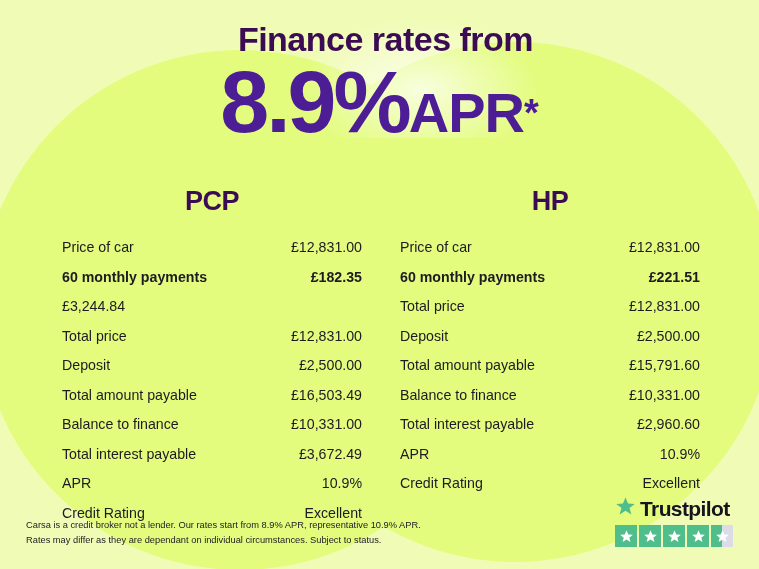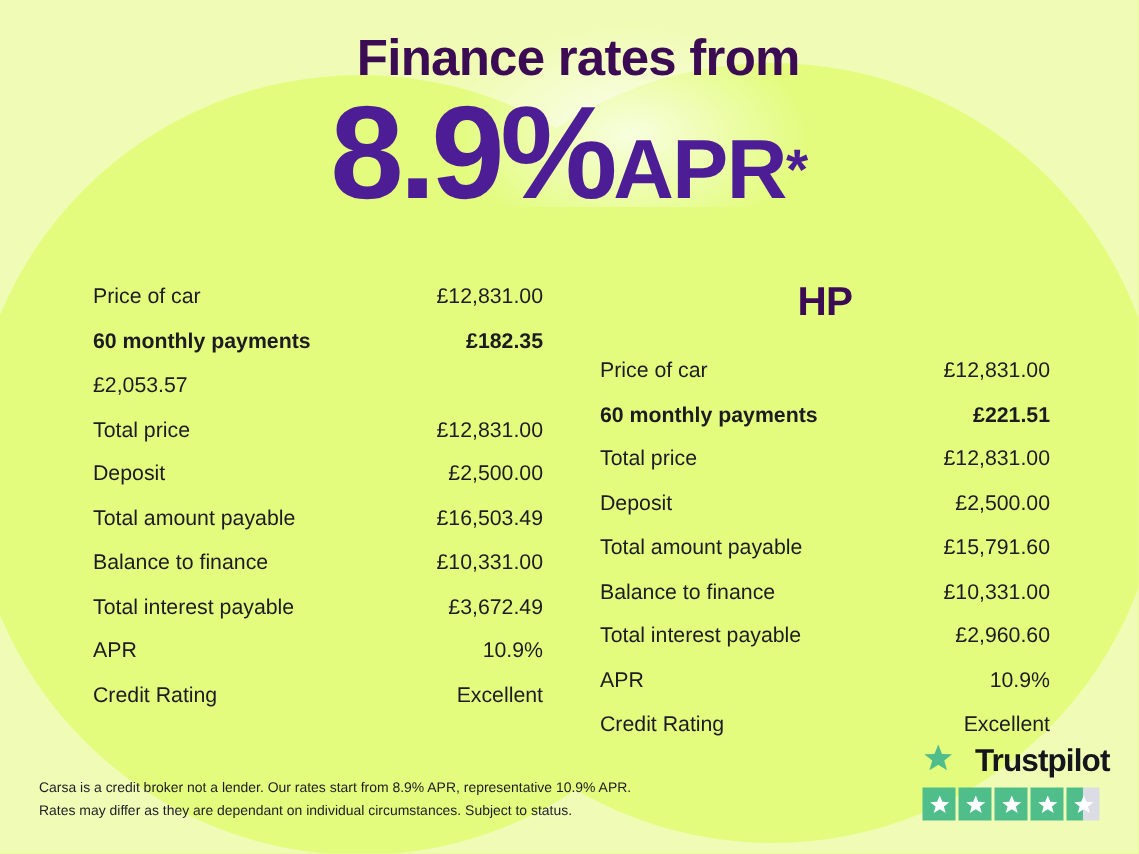--- a/index.html
+++ b/index.html
@@ -72,21 +72,21 @@
   .row.bold .label,.row.bold .value{font-weight:bold;}
 
   
   .disclaimer{
     position:absolute;left:26px;bottom:22px;width:420px;
     font-size:9.3px;line-height:1.55;color:#1b1b21;
   }
   .trustpilot{
     position:absolute;right:22px;bottom:22px;width:122px;
   }
-  .tp-wordmark{display:flex;align-items:center;gap:14px;margin-bottom:4px;}
+  .tp-wordmark{display:flex;align-items:center;gap:4px;margin-bottom:4px;}
   .tp-name{font-size:21px;font-weight:bold;color:#15151c;letter-spacing:-0.6px;}
   .tp-stars{display:flex;gap:2px;}
   .tp-star{width:22px;height:22px;background:#4fbe8b;display:flex;align-items:center;justify-content:center;}
   .tp-star.half{background:linear-gradient(90deg,#4fbe8b 50%,#dcdce6 50%);}
   .tp-star svg{display:block;}
 </style>
 </head>
 <body>
 
 <div id="stage">
@@ -101,31 +101,32 @@
 
     <div class="headline">Finance rates from</div>
 
     <div class="apr-line">
       <span class="apr-big">8.9%</span><span class="apr-word">APR</span><span class="apr-star">*</span>
     </div>
 
     <div class="plans">
 
       <div class="plan pcp">
+        <div class="plan-title">PCP</div>
         <div class="rows">
             <div class="row">
               <span class="label">Price of car</span>
               <span class="value">£12,831.00</span>
             </div>
             <div class="row bold">
               <span class="label">60 monthly payments</span>
               <span class="value">£182.35</span>
             </div>
             <div class="row">
-              <span class="value">£2,053.57</span>
+              <span class="value">£3,244.84</span>
             </div>
             <div class="row">
               <span class="label">Total price</span>
               <span class="value">£12,831.00</span>
             </div>
             <div class="row">
               <span class="label">Deposit</span>
               <span class="value">£2,500.00</span>
             </div>
             <div class="row">

